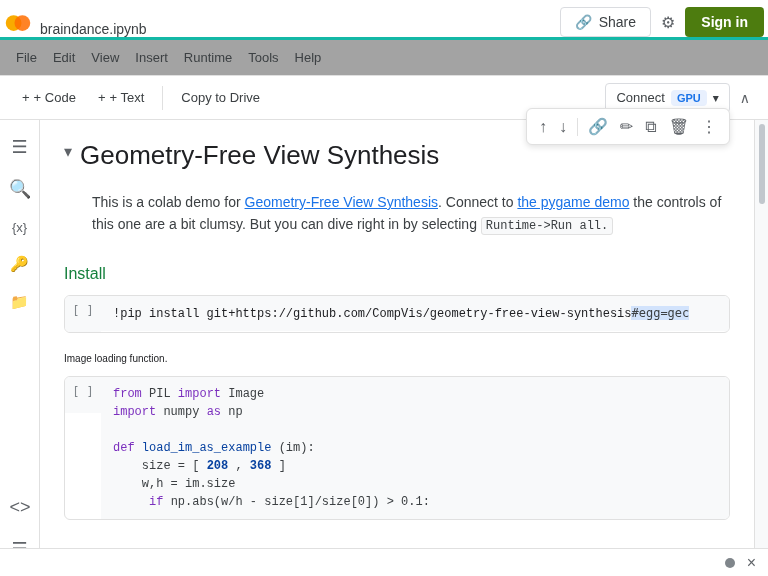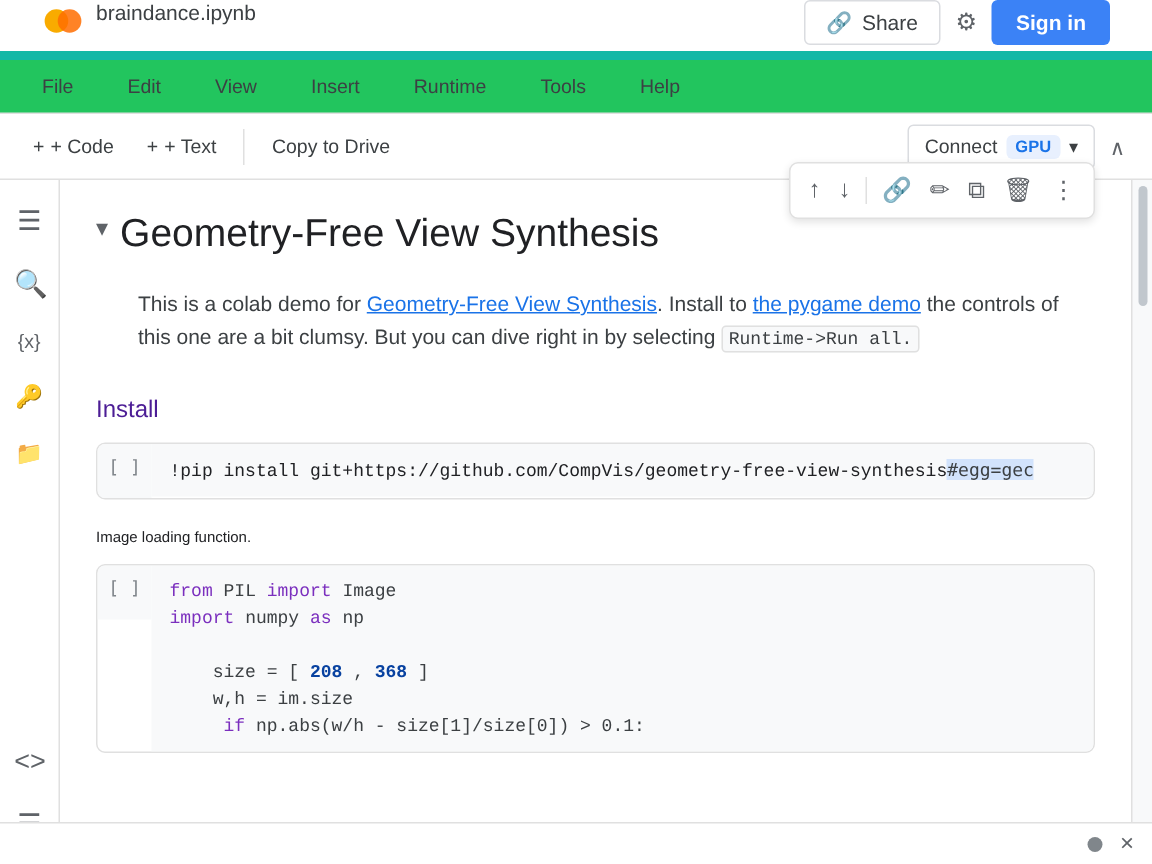--- a/index.html
+++ b/index.html
@@ -1,41 +1,41 @@
 <!DOCTYPE html>
 <html><head>
   <meta charset="utf-8">
   <style>
     * { box-sizing: border-box; margin: 0; padding: 0; }
     body { font-family: Arial, sans-serif; font-size: 14px; background: #fff; width: 768px; height: 576px; overflow: hidden; }
 
     
     .top-bar {
-      display: flex; align-items: flex-start; height: 40px; padding: 0 28px;
-      border-bottom: 6px solid #14b8a6; background: #fff;
+      display: flex; align-items: flex-end; height: 40px; padding: 0 4px;
+      border-bottom: 3px solid #14b8a6; background: #fff;
     }
     .logo { width: 28px; height: 28px; margin-right: 8px; }
     .logo svg { width: 28px; height: 28px; }
     .filename { font-size: 14px; color: #3c4043; margin-right: auto; }
     .top-right { display: flex; align-items: center; gap: 10px; }
     .share-btn {
       display: flex; align-items: center; gap: 6px;
       padding: 6px 14px; border-radius: 4px; border: 1px solid #dadce0;
       background: #fff; font-size: 14px; cursor: pointer; color: #3c4043;
     }
     .gear-icon { font-size: 16px; color: #5f6368; cursor: pointer; }
     .signin-btn {
-      background: #3b82f6; color: #fff; border: none;
+      background: #4d7c0f; color: #fff; border: none;
       padding: 7px 16px; border-radius: 4px; font-size: 14px; font-weight: 600; cursor: pointer;
     }
 
     
     .menu-bar {
-      display: flex; align-items: center; height: 36px; padding: 0 20px;
-      border-bottom: 1px solid #e0e0e0; background: #22c55e; gap: 20px;
+      display: flex; align-items: center; height: 36px; padding: 0 8px;
+      border-bottom: 1px solid #e0e0e0; background: #a3a3a3; gap: 0;
     }
     .menu-item { font-size: 13px; color: #3c4043; padding: 4px 8px; cursor: pointer; border-radius: 4px; }
 
     
     .toolbar {
       display: flex; align-items: center; height: 44px; padding: 0 12px;
       border-bottom: 1px solid #e0e0e0; background: #fff; gap: 2px;
     }
     .toolbar-btn {
       display: flex; align-items: center; gap: 4px;
@@ -93,21 +93,21 @@
     .title-cell { padding: 20px 24px 12px 24px; display: flex; align-items: flex-start; gap: 8px; }
     .collapse-arrow { font-size: 16px; color: #5f6368; cursor: pointer; padding-top: 2px; }
     .notebook-title { font-size: 26px; font-weight: 400; color: #202124; }
 
     
     .text-cell { padding: 8px 24px 16px 52px; font-size: 14px; color: #3c4043; line-height: 1.6; }
     .text-cell a { color: #1a73e8; text-decoration: underline; }
     .inline-code { font-family: Liberation Mono, monospace; font-size: 12px; background: #f8f9fa; border: 1px solid #e0e0e0; border-radius: 3px; padding: 1px 4px; color: #3c4043; }
 
     
-    .section-heading { padding: 12px 24px 8px 24px; font-size: 16px; color: #4c1d95; font-weight: 400; }
+    .section-heading { padding: 12px 24px 8px 24px; font-size: 16px; color: #15803d; font-weight: 400; }
 
     
     .code-cell { margin: 4px 24px 12px 24px; border: 1px solid #e0e0e0; border-radius: 6px; overflow: hidden; }
     .code-cell-inner { display: flex; align-items: flex-start; }
     .cell-run { width: 36px; min-height: 36px; display: flex; align-items: flex-start; justify-content: center; padding-top: 8px; background: #f8f9fa; flex-shrink: 0; }
     .run-bracket { font-size: 12px; color: #80868b; font-family: monospace; }
     .cell-content { flex: 1; padding: 8px 12px; background: #f8f9fa; overflow: hidden; }
     .code-line { font-family: 'Courier New', monospace; font-size: 12px; white-space: nowrap; overflow: hidden; line-height: 1.5; }
 
     
@@ -207,21 +207,21 @@
   </div>
 
   <div class="notebook">
 
     <div class="title-cell">
       <span class="collapse-arrow">▾</span>
       <h1 class="notebook-title">Geometry-Free View Synthesis</h1>
     </div>
 
     <div class="text-cell">
-      <span>This is a colab demo for </span><a href="#">Geometry-Free View Synthesis</a><span>. Install to </span><a href="#">the pygame demo</a><span> the controls of this one are a bit clumsy. But you can dive right in by selecting </span><code class="inline-code">Runtime-&gt;Run all.</code>
+      <span>This is a colab demo for </span><a href="#">Geometry-Free View Synthesis</a><span>. Connect to </span><a href="#">the pygame demo</a><span> the controls of this one are a bit clumsy. But you can dive right in by selecting </span><code class="inline-code">Runtime-&gt;Run all.</code>
     </div>
 
     <div class="section-heading">Install</div>
 
     <div class="code-cell">
       <div class="code-cell-inner">
         <div class="cell-run">
           <span class="run-bracket">[ ]</span>
         </div>
         <div class="cell-content">
@@ -246,20 +246,26 @@
             <span class="kw">import</span>
             <span class="plain"> Image</span>
           </div>
           <div class="code-line">
             <span class="kw">import</span>
             <span class="plain"> numpy </span>
             <span class="kw">as</span>
             <span class="plain"> np</span>
           </div>
           <div class="code-line">&nbsp;</div>
+          <div class="code-line">
+            <span class="kw">def</span>
+            <span class="plain"> </span>
+            <span class="fn">load_im_as_example</span>
+            <span class="plain">(im):</span>
+          </div>
           <div class="code-line">
             <span class="plain">&nbsp;&nbsp;&nbsp;&nbsp;size = [</span>
             <span class="num">208</span>
             <span class="plain">, </span>
             <span class="num">368</span>
             <span class="plain">]</span>
           </div>
           <div class="code-line">
             <span class="plain">&nbsp;&nbsp;&nbsp;&nbsp;w,h = im.size</span>
           </div>

